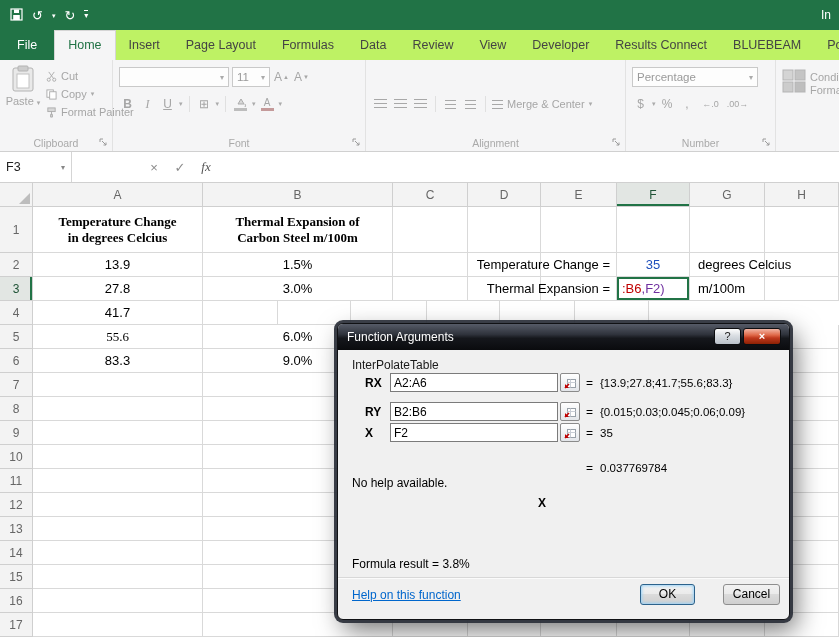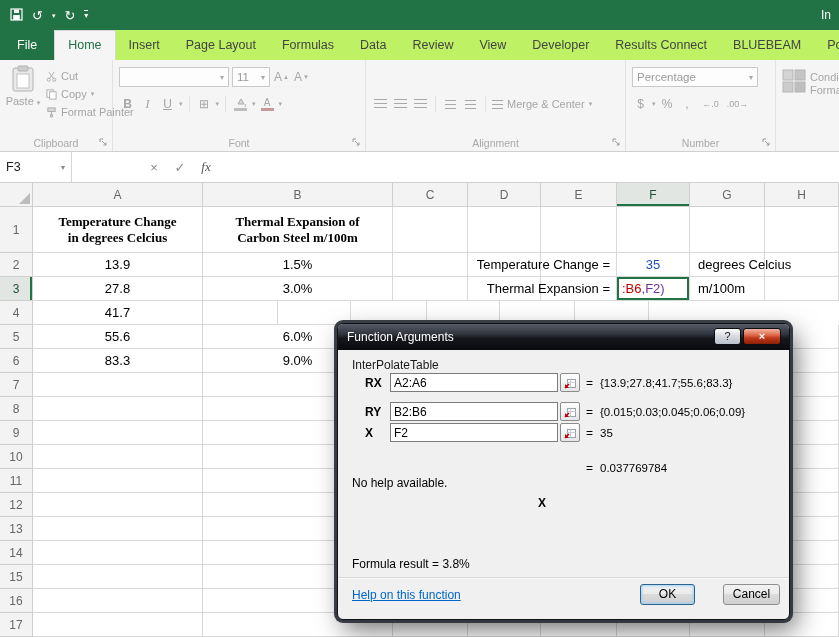--- a/index.html
+++ b/index.html
@@ -395,21 +395,21 @@
         </div>
         <div class="cell" style="width: 75px;"></div>
         <div class="cell" style="width: 73px;"></div>
         <div class="cell" style="width: 76px;"></div>
         <div class="cell" style="width: 73px;"></div>
         <div class="cell" style="width: 75px;"></div>
         <div class="cell" style="width: 74px;"></div>
       </div>
       <div class="grow" style="height: 24px;">
         <div class="rhead">5</div>
-        <div class="cell" style="width: 170px;">
+        <div class="cell" style="width: 170px; font-family: Liberation Serif, serif;">
           <span class="cell-text align-center">55.6</span>
         </div>
         <div class="cell" style="width: 190px;">
           <span class="cell-text align-center">6.0%</span>
         </div>
         <div class="cell" style="width: 75px;"></div>
         <div class="cell" style="width: 73px;"></div>
         <div class="cell" style="width: 76px;"></div>
         <div class="cell" style="width: 73px;"></div>
         <div class="cell" style="width: 75px;"></div>

